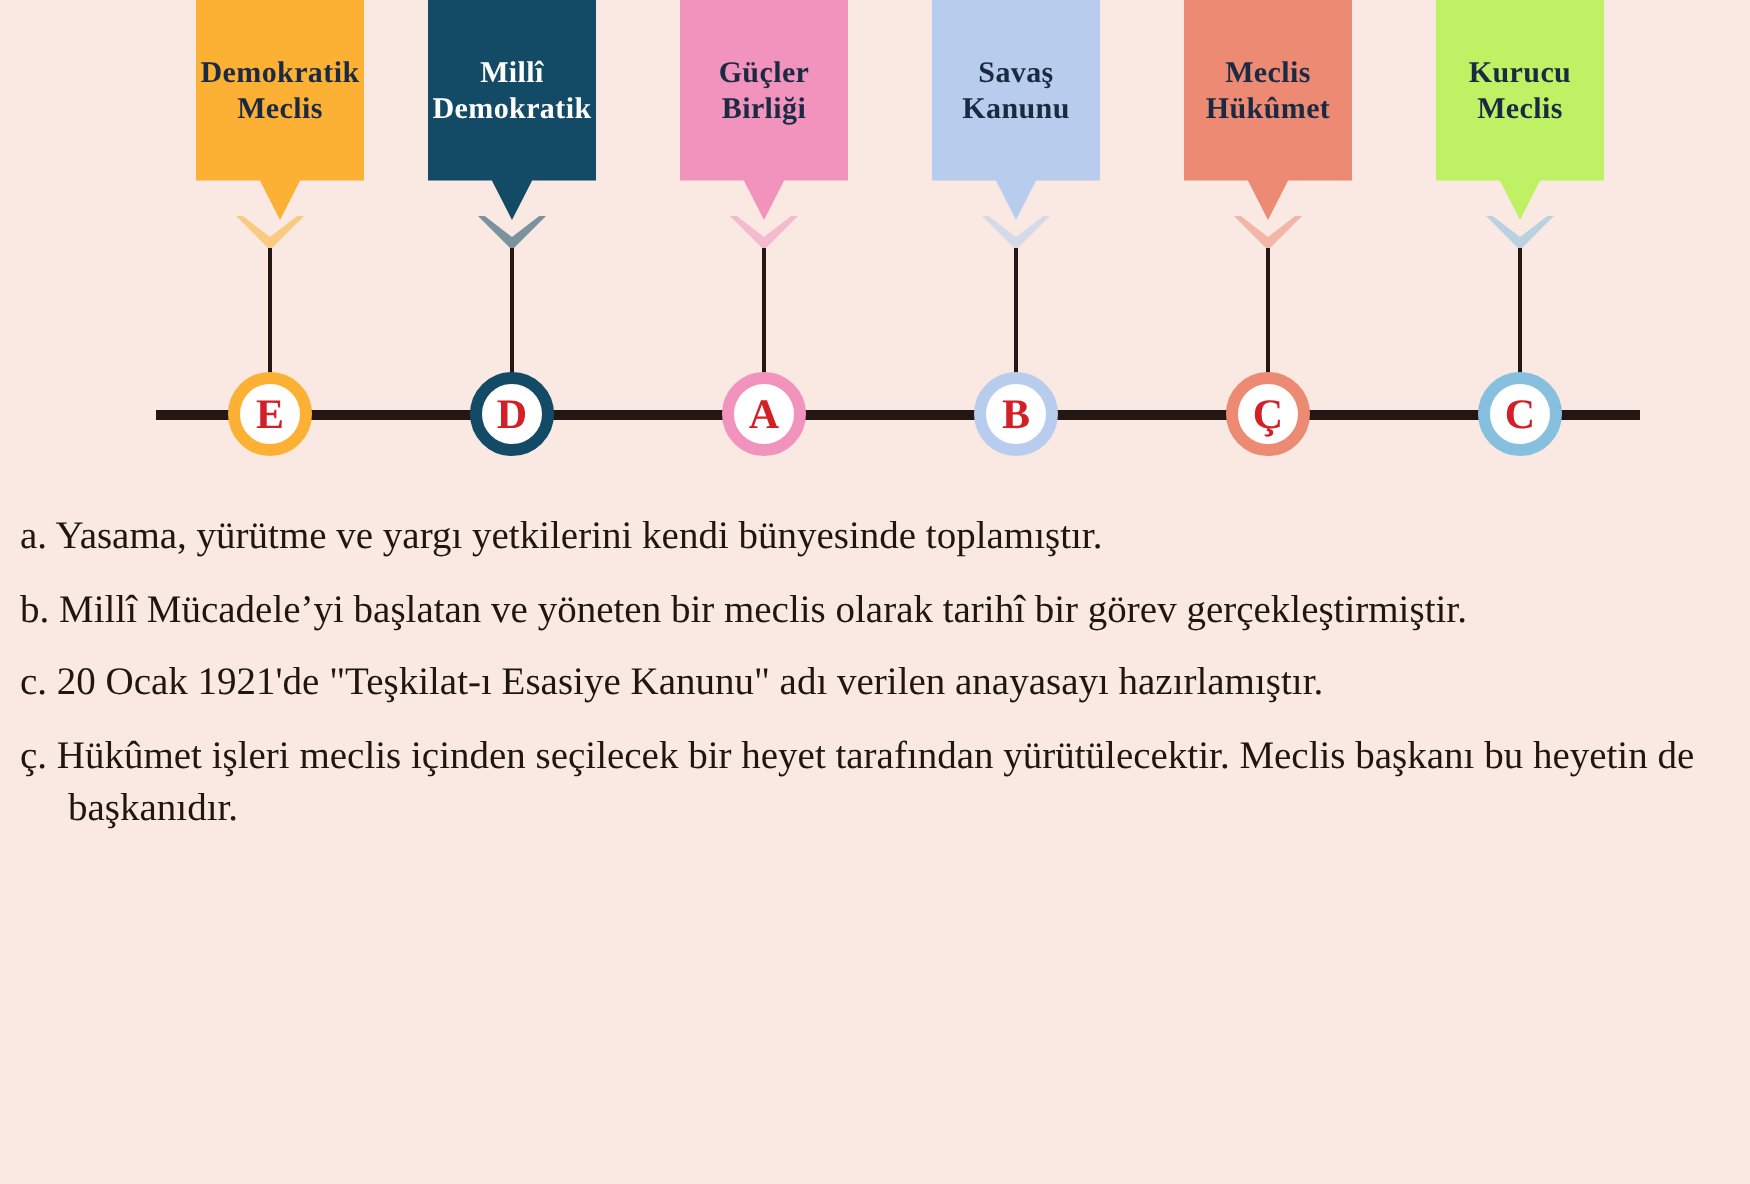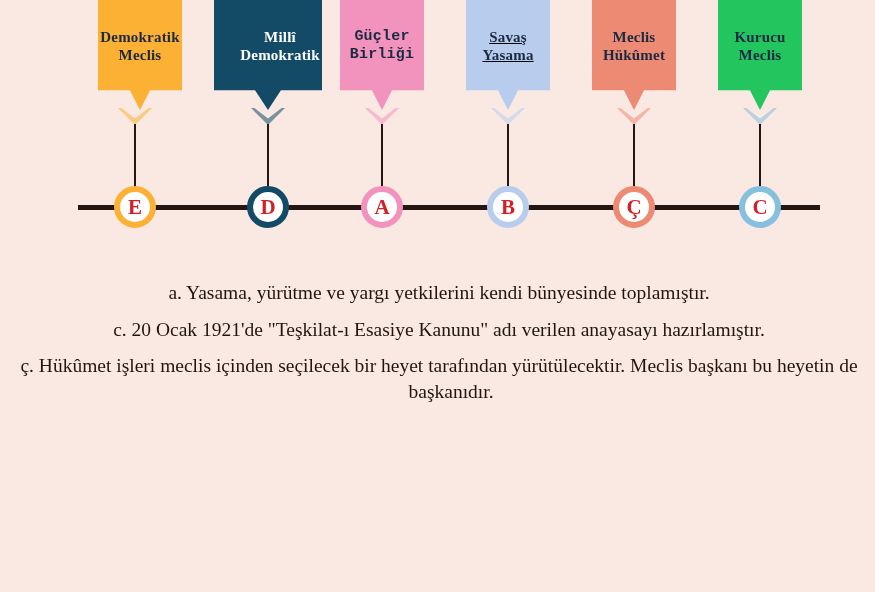--- a/index.html
+++ b/index.html
@@ -82,24 +82,23 @@
     left:78px;
     width:742px;
     height:5px;
     background:#241612;
     z-index:1;
   }
 
   
   #items{
     position:absolute;
-    top:280px;
+    top:256px;
     left:10px;
     width:858px;
-    text-align:center;
   }
   .item{
     font-size:19.5px;
     line-height:1.32;
     color:#20160f;
     margin-bottom:11px;
     padding-left:24px;
     text-indent:-24px;
   }
   .item .marker{}
@@ -117,76 +116,77 @@
             <div class="label">
               <div>Demokratik</div>
               <div>Meclis</div>
             </div>
           </div>
           <div class="chev" style="background: rgb(252, 176, 52);"></div>
           <div class="stem"></div>
           <div class="circle" style="border: 6px solid rgb(252, 176, 52); color: rgb(211, 32, 39);">E</div>
         </div>
         <div class="node" style="left: 214px;">
-          <div class="box" style="background: rgb(19, 74, 102); color: rgb(255, 255, 255); padding-left: 24px;">
+          <div class="box" style="background: rgb(19, 74, 102); color: rgb(255, 255, 255);">
             <div class="label">
               <div>Millî</div>
               <div>Demokratik</div>
             </div>
           </div>
           <div class="chev" style="background: rgb(19, 74, 102);"></div>
           <div class="stem"></div>
           <div class="circle" style="border: 6px solid rgb(19, 74, 102); color: rgb(211, 32, 39);">D</div>
         </div>
         <div class="node" style="left: 340px;">
-          <div class="box" style="background: rgb(242, 147, 189); color: rgb(27, 42, 67); font-family: Liberation Mono, monospace;">
+          <div class="box" style="background: rgb(242, 147, 189); color: rgb(27, 42, 67);">
             <div class="label">
               <div>Güçler</div>
               <div>Birliği</div>
             </div>
           </div>
           <div class="chev" style="background: rgb(242, 147, 189);"></div>
           <div class="stem"></div>
           <div class="circle" style="border: 6px solid rgb(242, 147, 189); color: rgb(211, 32, 39);">A</div>
         </div>
-        <div class="node" style="left: 466px; text-decoration: underline;">
+        <div class="node" style="left: 466px;">
           <div class="box" style="background: rgb(184, 204, 237); color: rgb(27, 42, 67);">
             <div class="label">
               <div>Savaş</div>
-              <div>Yasama</div>
+              <div>Kanunu</div>
             </div>
           </div>
           <div class="chev" style="background: rgb(184, 204, 237);"></div>
           <div class="stem"></div>
           <div class="circle" style="border: 6px solid rgb(184, 204, 237); color: rgb(211, 32, 39);">B</div>
         </div>
         <div class="node" style="left: 592px;">
           <div class="box" style="background: rgb(236, 138, 116); color: rgb(27, 42, 67);">
             <div class="label">
               <div>Meclis</div>
               <div>Hükûmet</div>
             </div>
           </div>
           <div class="chev" style="background: rgb(236, 138, 116);"></div>
           <div class="stem"></div>
           <div class="circle" style="border: 6px solid rgb(236, 138, 116); color: rgb(211, 32, 39);">Ç</div>
         </div>
         <div class="node" style="left: 718px;">
-          <div class="box" style="background: #22c55e; color: rgb(27, 42, 67);">
+          <div class="box" style="background: #bef264; color: rgb(27, 42, 67);">
             <div class="label">
               <div>Kurucu</div>
               <div>Meclis</div>
             </div>
           </div>
           <div class="chev" style="background: rgb(134, 192, 222);"></div>
           <div class="stem"></div>
           <div class="circle" style="border: 6px solid rgb(134, 192, 222); color: rgb(211, 32, 39);">C</div>
         </div>
       </div>
   </div>
 
   <div id="items" style="color: rgb(32, 22, 15);">
       <div class="item"><span class="marker">a.</span> <span>Yasama, yürütme ve yargı yetkilerini kendi bünyesinde toplamıştır.</span></div>
+      <div class="item"><span class="marker">b.</span> <span>Millî Mücadele’yi başlatan ve yöneten bir meclis olarak tarihî bir görev gerçekleştirmiştir.</span></div>
       <div class="item"><span class="marker">c.</span> <span>20 Ocak 1921'de "Teşkilat-ı Esasiye Kanunu" adı verilen anayasayı hazırlamıştır.</span></div>
       <div class="item"><span class="marker">ç.</span> <span>Hükûmet işleri meclis içinden seçilecek bir heyet tarafından yürütülecektir. Meclis başkanı bu heyetin de başkanıdır.</span></div>
     </div>
 
 </div>
 
 </body></html>

